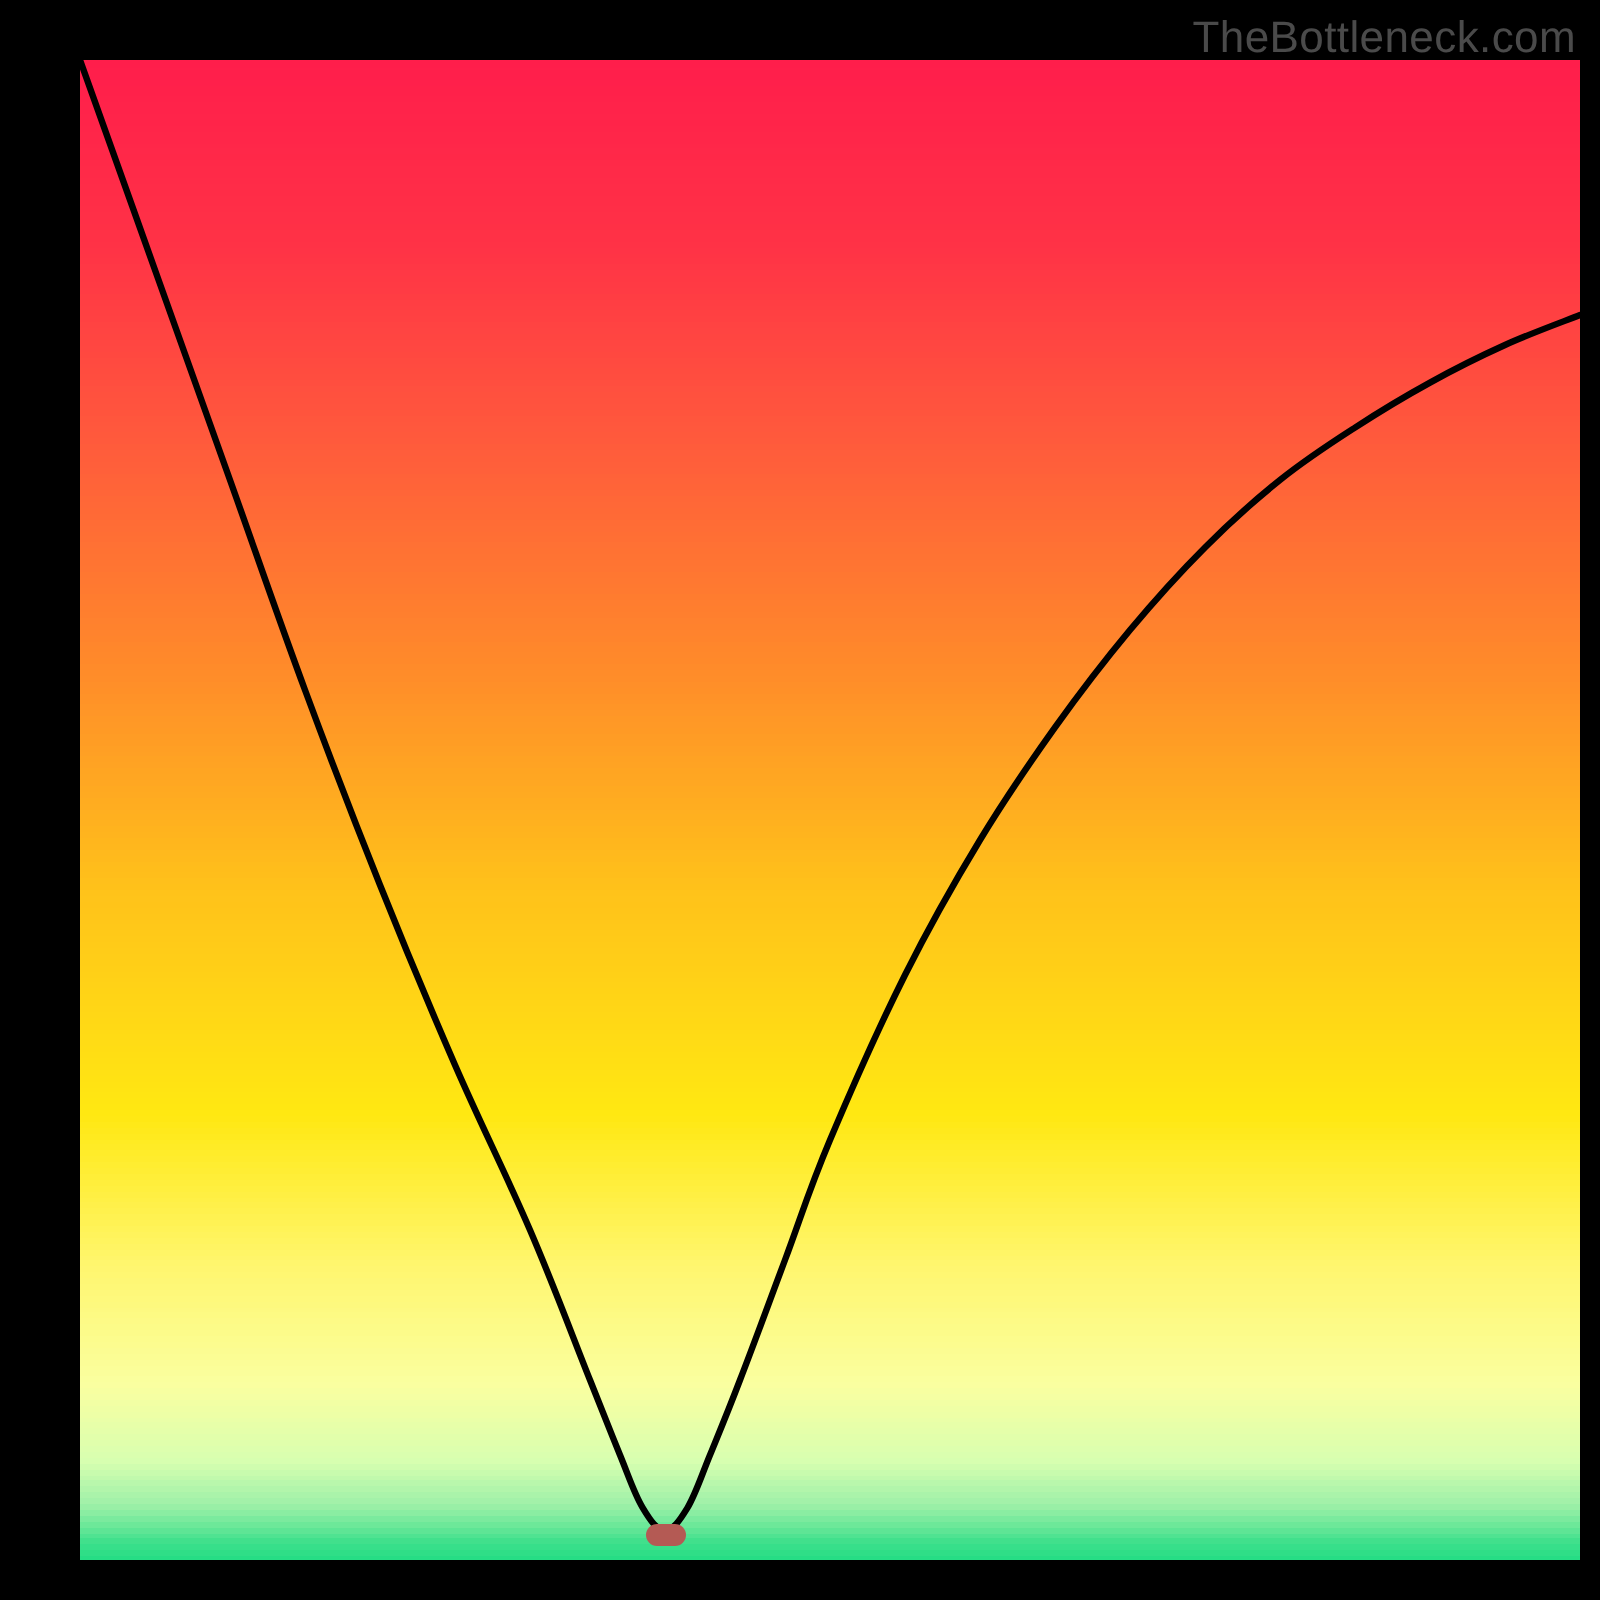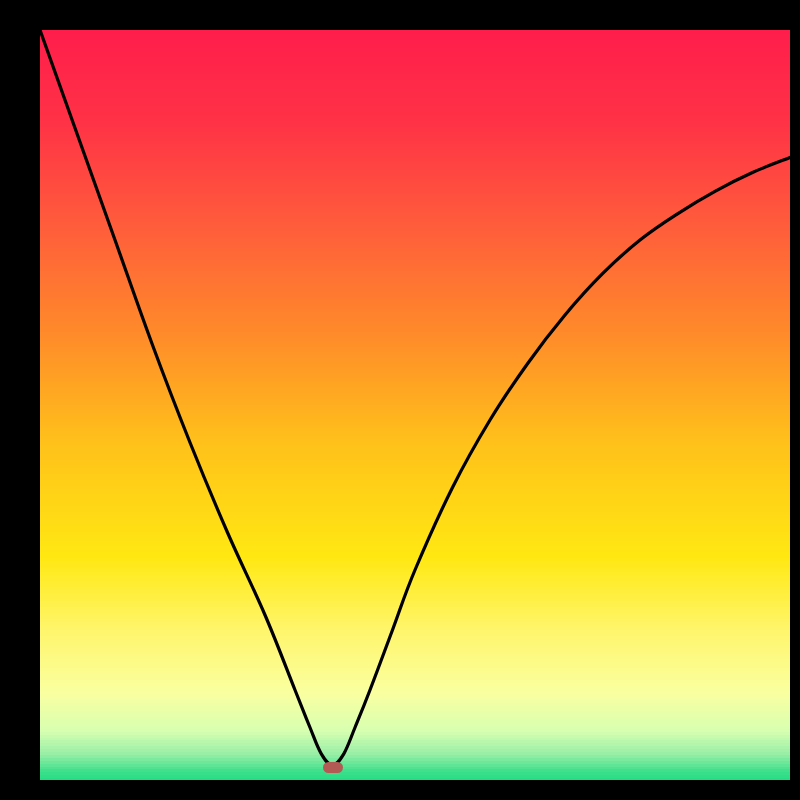--- a/index.html
+++ b/index.html
@@ -51,20 +51,21 @@
     height: 11px;
     border-radius: 6px;
     background: #b45a54;
     z-index: 6;
   }
 </style>
 </head>
 <body>
 
 <div class="frame">
+  <div class="watermark">TheBottleneck.com</div>
   <div class="plot" id="plot">
       <div class="strip" style="top: 747.104px; height: 3.88462px; background: rgb(38, 221, 133);"></div>
       <div class="strip" style="top: 744.208px; height: 3.88462px; background: rgb(47, 222, 135);"></div>
       <div class="strip" style="top: 741.313px; height: 3.88462px; background: rgb(55, 223, 138);"></div>
       <div class="strip" style="top: 738.417px; height: 3.88462px; background: rgb(65, 224, 140);"></div>
       <div class="strip" style="top: 735.521px; height: 3.88462px; background: rgb(79, 227, 145);"></div>
       <div class="strip" style="top: 732.625px; height: 3.88462px; background: rgb(94, 229, 149);"></div>
       <div class="strip" style="top: 729.73px; height: 3.88462px; background: rgb(109, 232, 153);"></div>
       <div class="strip" style="top: 726.834px; height: 3.88462px; background: rgb(123, 234, 158);"></div>
       <div class="strip" style="top: 723.938px; height: 3.88462px; background: rgb(138, 237, 162);"></div>

